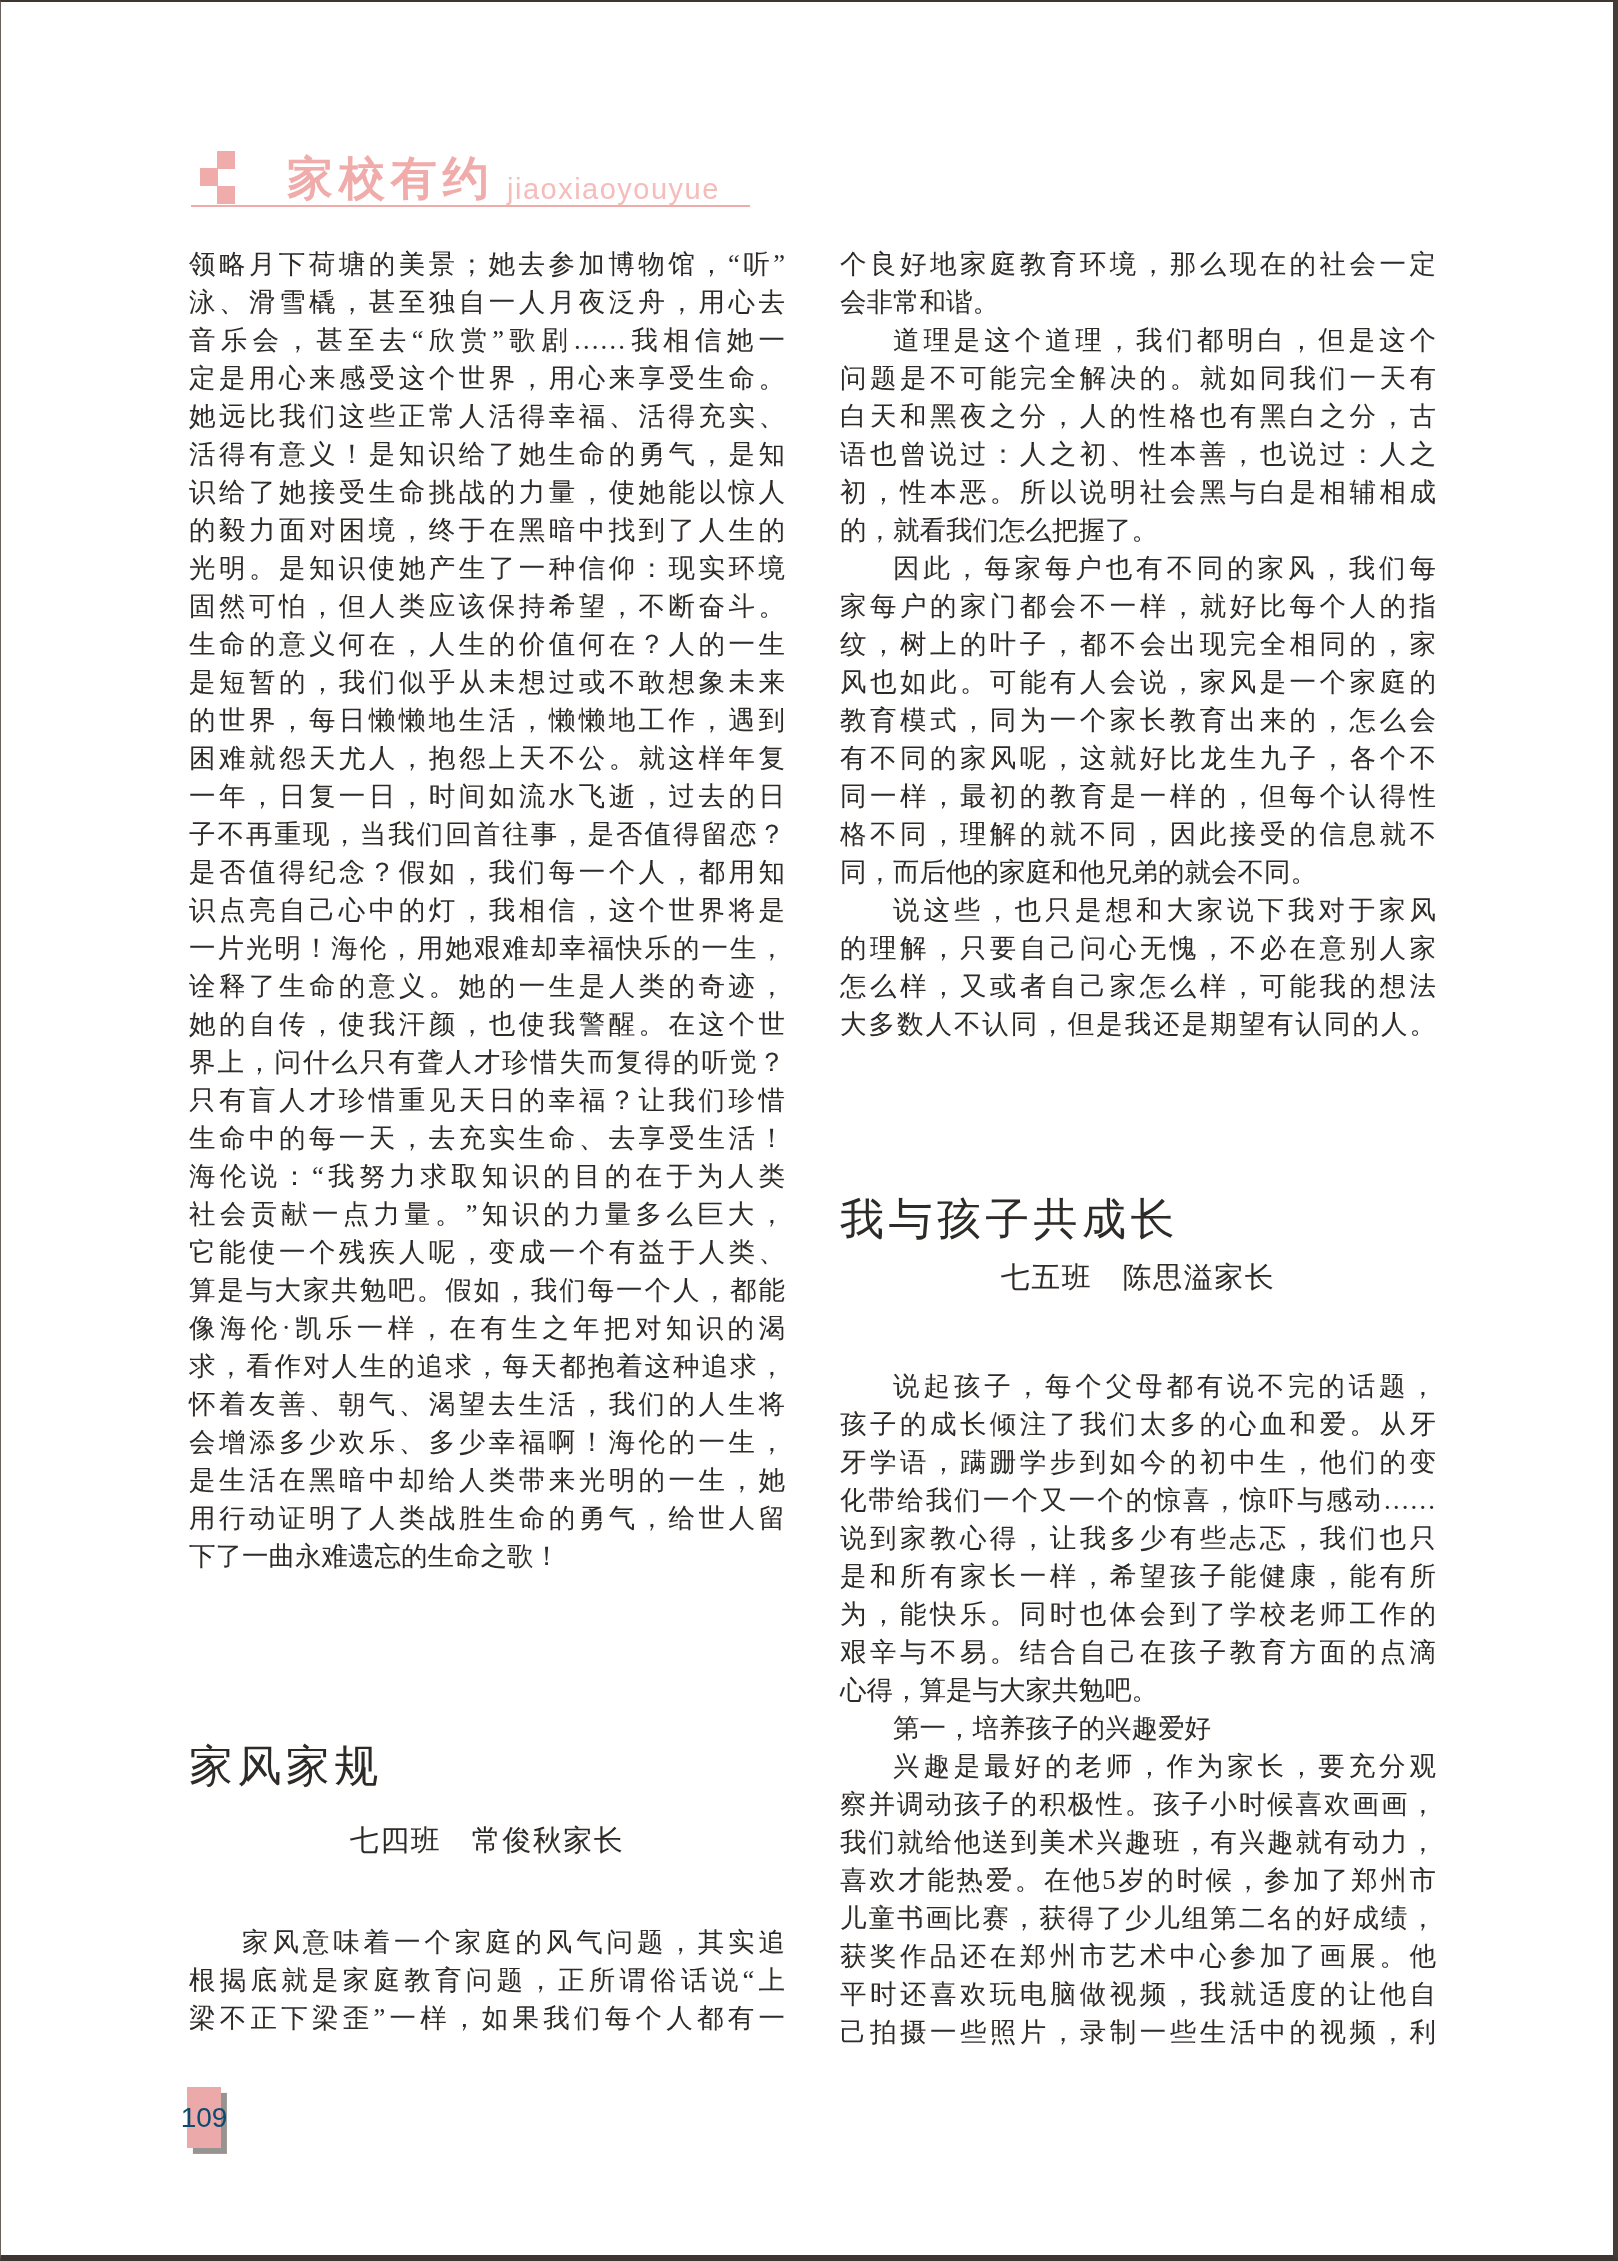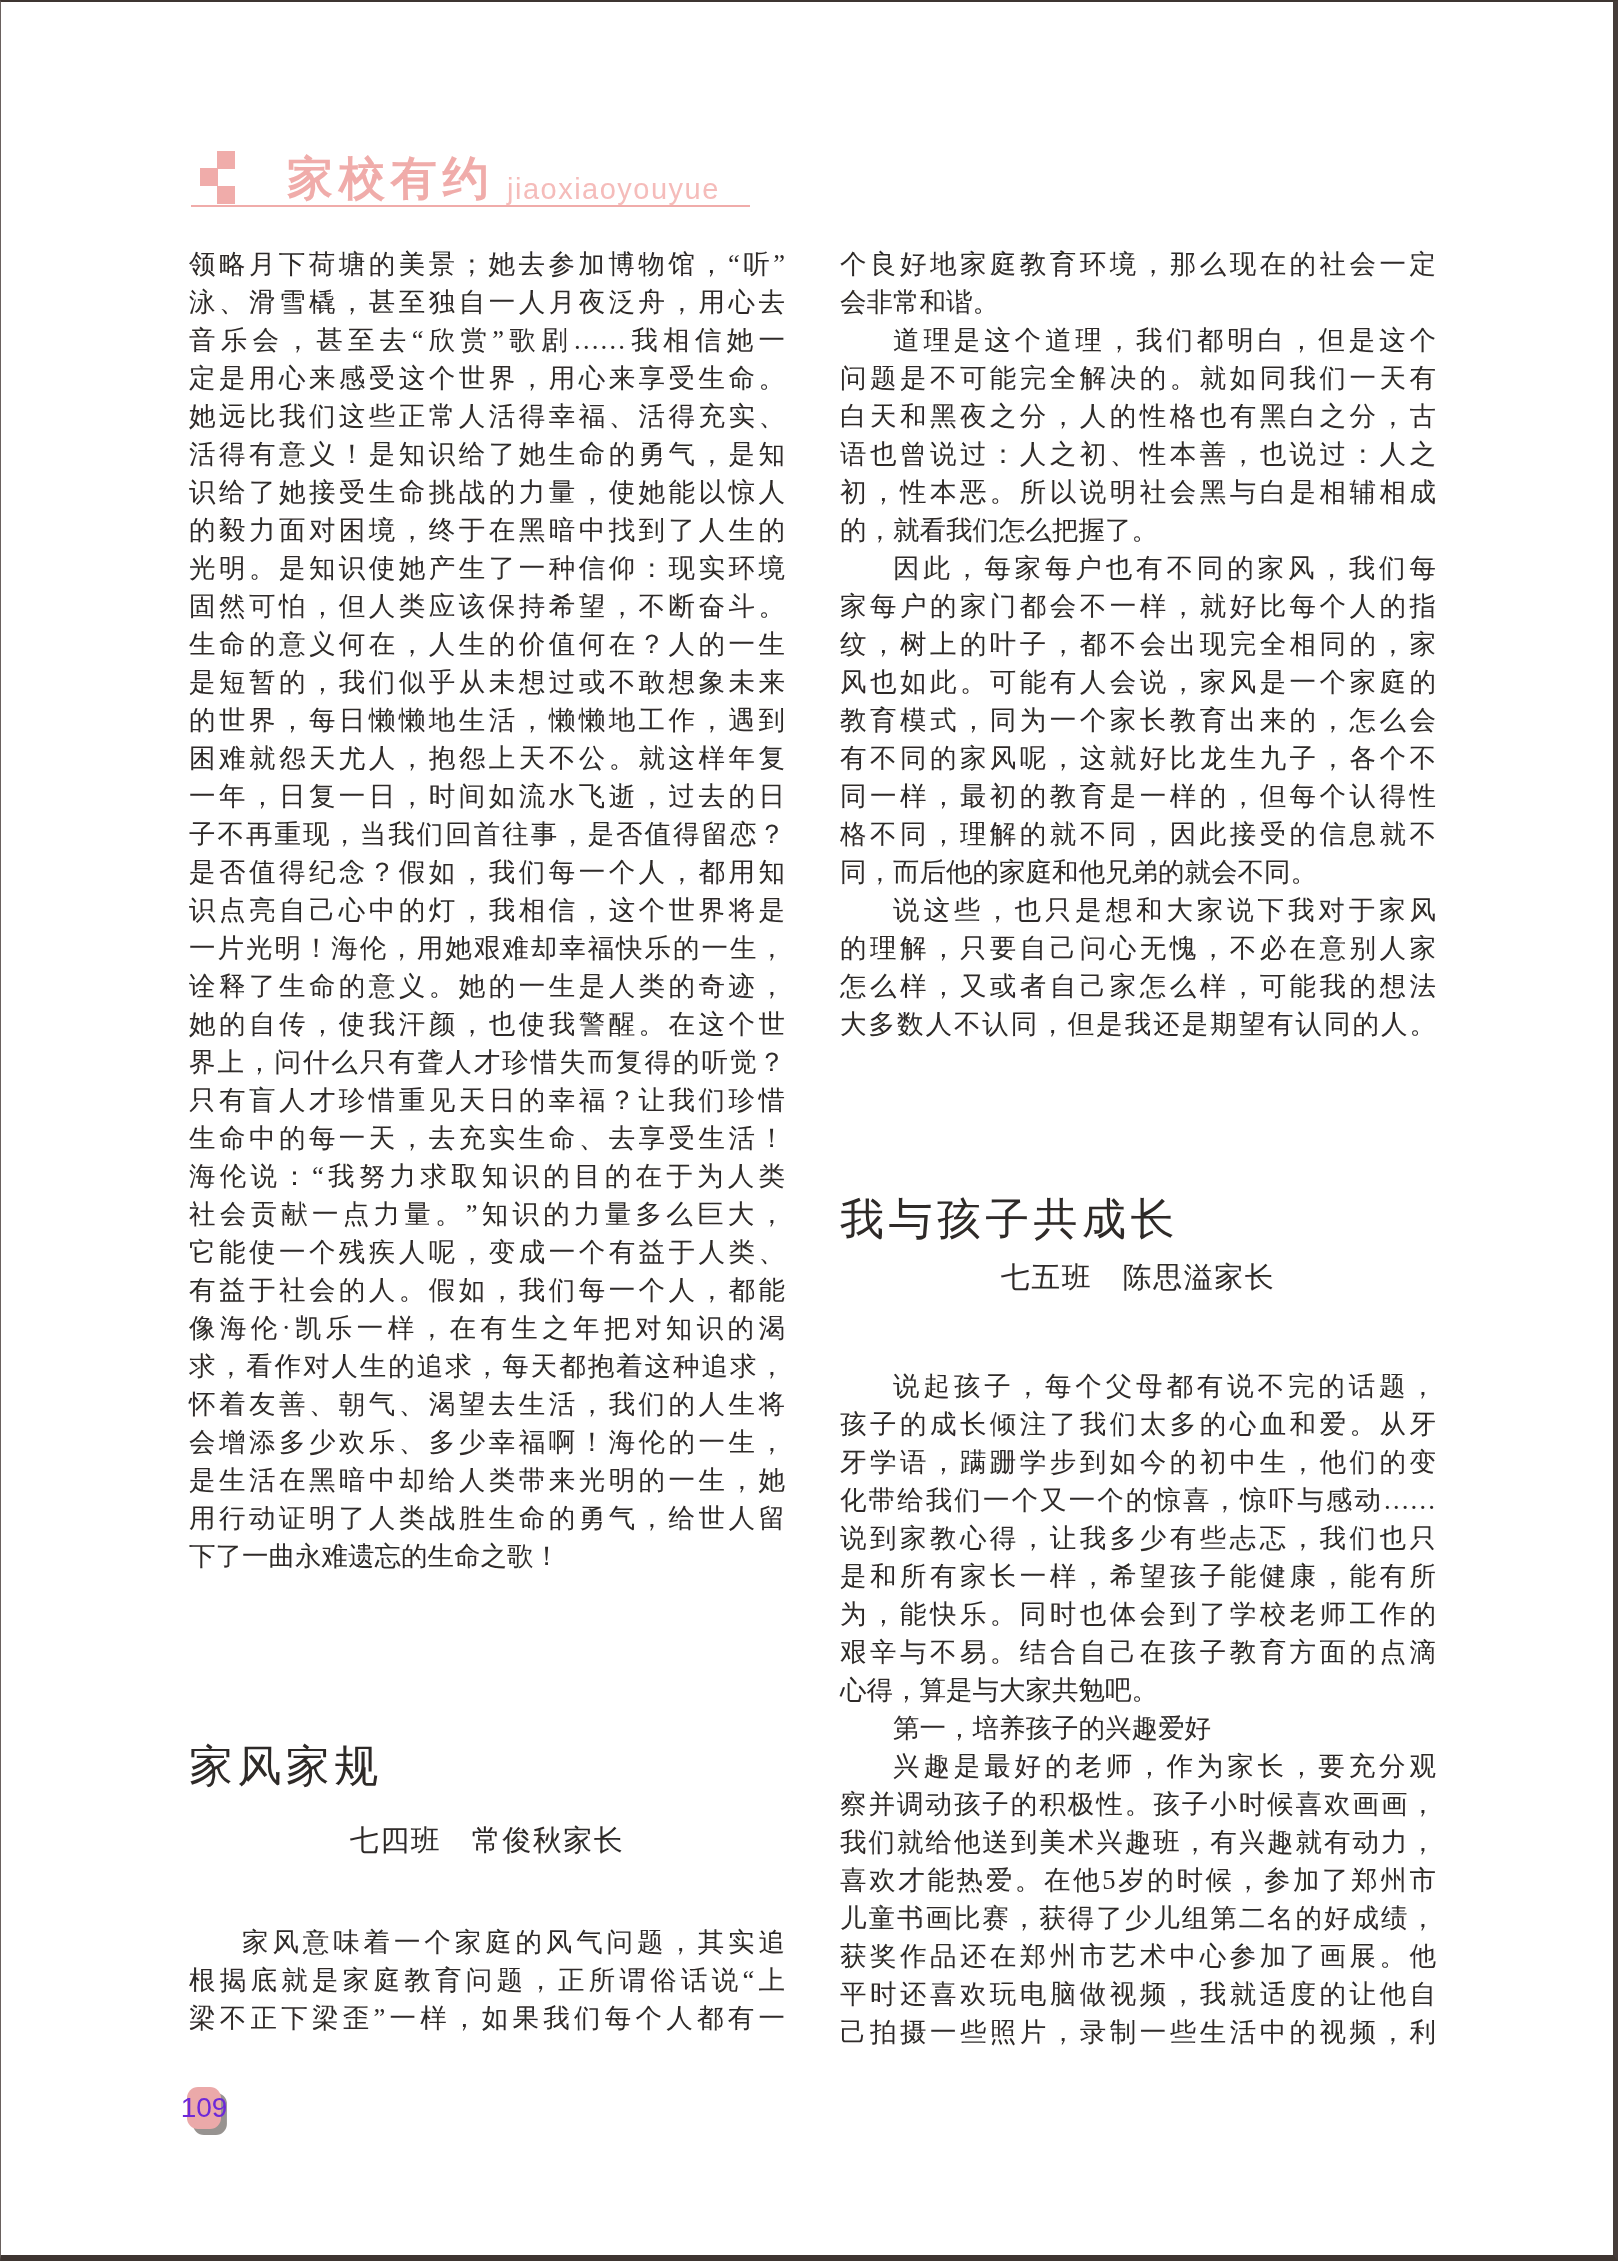--- a/index.html
+++ b/index.html
@@ -59,27 +59,27 @@
     font-size:29px; line-height:32px;
     text-align:center; letter-spacing:1.5px;
   }
   .col.right .art-byline { margin-top:18px; }
   .art-lines { margin:0; }
   .art-byline + .art-lines { margin-top:67px; }
   .col.right .art-byline + .art-lines { margin-top:74px; }
   
   .page-badge {
     position:absolute; left:186px; top:2085px;
-    width:34px; height:42px;
+    width:34px; height:61px;
     background:var(--badge,#eba9a9);
     box-shadow:5.9px 5.9px 0 #979390;
-    color:#6d28d9;
+    color:#0c4a6e;
     font-family:"Liberation Sans","DejaVu Sans",sans-serif;
     font-size:28px;
-    display:flex; align-items:center; justify-content:center;border-radius:11px;
+    display:flex; align-items:center; justify-content:center;
   }
 </style>
 </head>
 <body>
 
 <div class="page">
 
   <header>
     <span class="logo-sq sq1"></span>
     <span class="logo-sq sq2"></span>
@@ -111,21 +111,21 @@
         <div class="ln">识点亮自己心中的灯，我相信，这个世界将是</div>
         <div class="ln">一片光明！海伦，用她艰难却幸福快乐的一生，</div>
         <div class="ln">诠释了生命的意义。她的一生是人类的奇迹，</div>
         <div class="ln">她的自传，使我汗颜，也使我警醒。在这个世</div>
         <div class="ln">界上，问什么只有聋人才珍惜失而复得的听觉？</div>
         <div class="ln">只有盲人才珍惜重见天日的幸福？让我们珍惜</div>
         <div class="ln">生命中的每一天，去充实生命、去享受生活！</div>
         <div class="ln">海伦说：“我努力求取知识的目的在于为人类</div>
         <div class="ln">社会贡献一点力量。”知识的力量多么巨大，</div>
         <div class="ln">它能使一个残疾人呢，变成一个有益于人类、</div>
-        <div class="ln">有益于社会的人。假如，我们每一个人，都能</div>
+        <div class="ln">算是与大家共勉吧。假如，我们每一个人，都能</div>
         <div class="ln">像海伦·凯乐一样，在有生之年把对知识的渴</div>
         <div class="ln">求，看作对人生的追求，每天都抱着这种追求，</div>
         <div class="ln">怀着友善、朝气、渴望去生活，我们的人生将</div>
         <div class="ln">会增添多少欢乐、多少幸福啊！海伦的一生，</div>
         <div class="ln">是生活在黑暗中却给人类带来光明的一生，她</div>
         <div class="ln">用行动证明了人类战胜生命的勇气，给世人留</div>
         <div class="ln end">下了一曲永难遗忘的生命之歌！</div>
       </div>
     <h2 class="art-title">家风家规</h2>
     <div class="art-byline">七四班　常俊秋家长</div>

